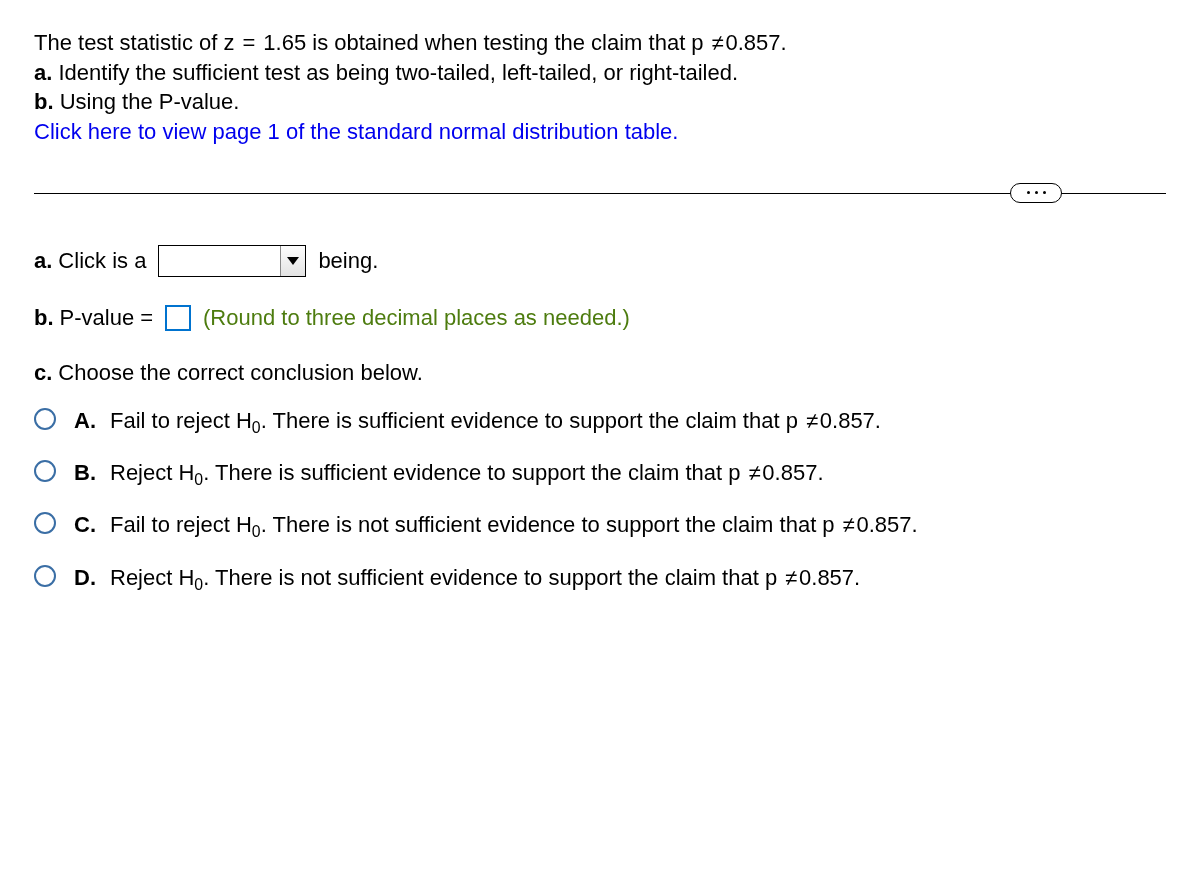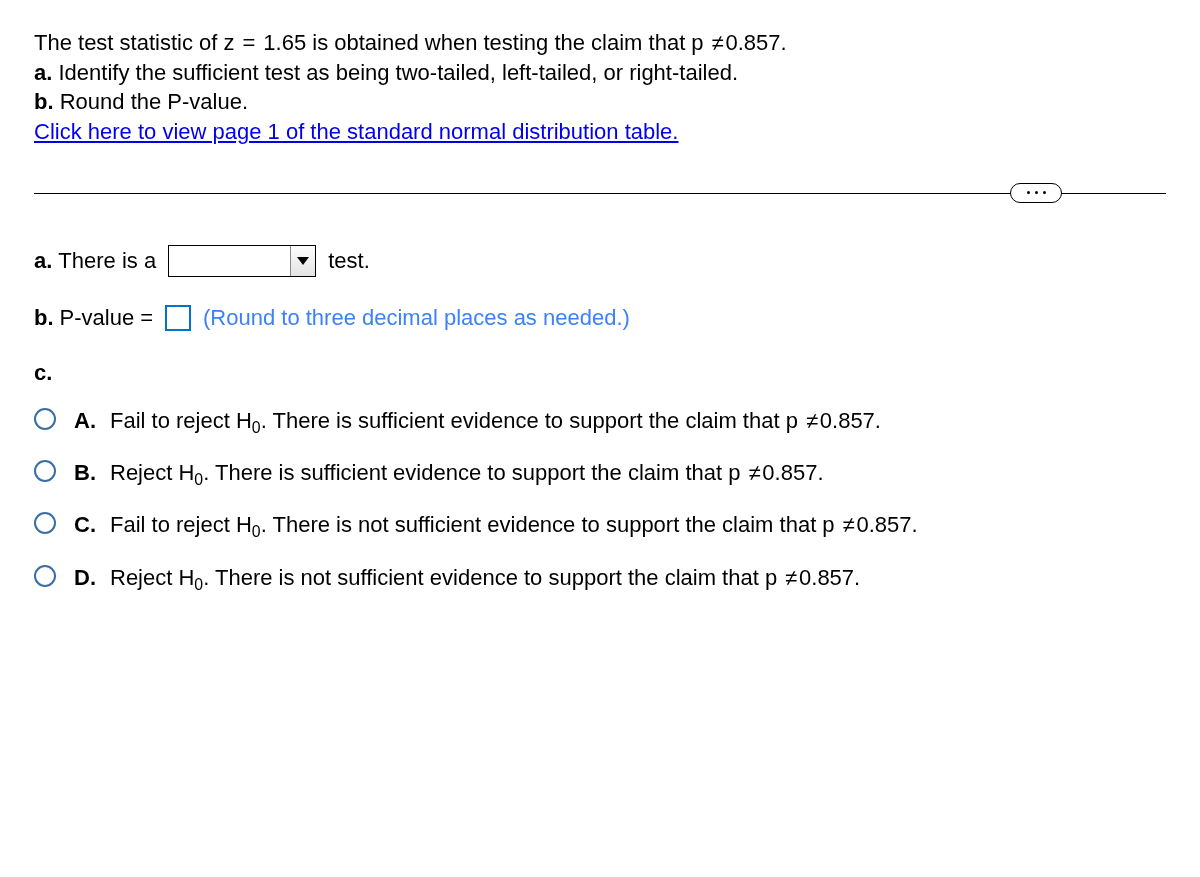--- a/index.html
+++ b/index.html
@@ -9,21 +9,20 @@
     margin: 0;
     padding: 28px 34px;
     line-height: 1.35;
     width: 1200px;
     box-sizing: border-box;
   }
   .prompt-block { margin-bottom: 10px; }
   .nowrap { white-space: nowrap; }
   .link {
     color: #0000EE;
-    text-decoration: underline;
     cursor: pointer;
     display: inline-block;
   }
   .sub { font-size: 0.72em; vertical-align: -0.3em; }
 
   .divider-row {
     position: relative;
     margin: 36px 0 60px 0;
     height: 2px;
   }
@@ -97,21 +96,21 @@
   .small-input {
     display: inline-block;
     width: 26px;
     height: 26px;
     border: 2px solid #0073CF;
     background: #fff;
     margin: 0 6px;
     vertical-align: middle;
     box-sizing: border-box;
   }
-  .blue-text { color: #3b82f6; }
+  .blue-text { color: #4d7c0f; }
 
   .radio-group { margin-top: 12px; }
   .radio-option {
     display: flex;
     align-items: flex-start;
     gap: 18px;
     margin: 0 0 20px 0;
   }
   .radio-circle {
     width: 22px;
@@ -138,56 +137,57 @@
     <span class="nowrap"> <span>=</span> </span>
     <span>1.65 is obtained when testing the claim that p</span>
     <span class="nowrap"> <span>≠</span> </span><span>0.857.</span>
   </div>
   <div>
     <b>a.</b>
     <span>Identify the sufficient test as being two-tailed, left-tailed, or right-tailed.</span>
   </div>
   <div>
     <b>b.</b>
-    <span>Round the P-value.</span>
+    <span>Using the P-value.</span>
   </div>
   <div><span class="link">Click here to view page 1 of the standard normal distribution table.</span></div>
 </div>
 
 <div class="divider-row">
   <hr class="divider-line">
   <div class="more-pill">
     <span></span>
     <span></span>
     <span></span>
   </div>
 </div>
 
 <div class="answers">
 
   <div class="answer-line">
     <b>a.</b>
-    <span>There is a</span>
+    <span>Click is a</span>
     <span class="dropdown">
       <span class="dd-text"></span>
       <span class="dd-btn"></span>
     </span>
-    <span>test.</span>
+    <span>being.</span>
   </div>
 
   <div class="answer-line">
     <b>b.</b>
     <span>P-value</span>
     <span class="nowrap">=</span>
     <span class="small-input"></span>
     <span class="blue-text">(Round to three decimal places as needed.)</span>
   </div>
 
   <div class="answer-line" style="margin-bottom:18px">
     <b>c.</b>
+    <span>Choose the correct conclusion below.</span>
   </div>
 
   <div class="radio-group">
 
     <div class="radio-option">
       <div class="radio-circle"></div>
       <div class="radio-label">
         <span class="opt-letter">A.</span>
         <span>
           <span>Fail to reject H</span><span class="sub">0</span><span>. There is sufficient evidence to support the claim that p</span>

